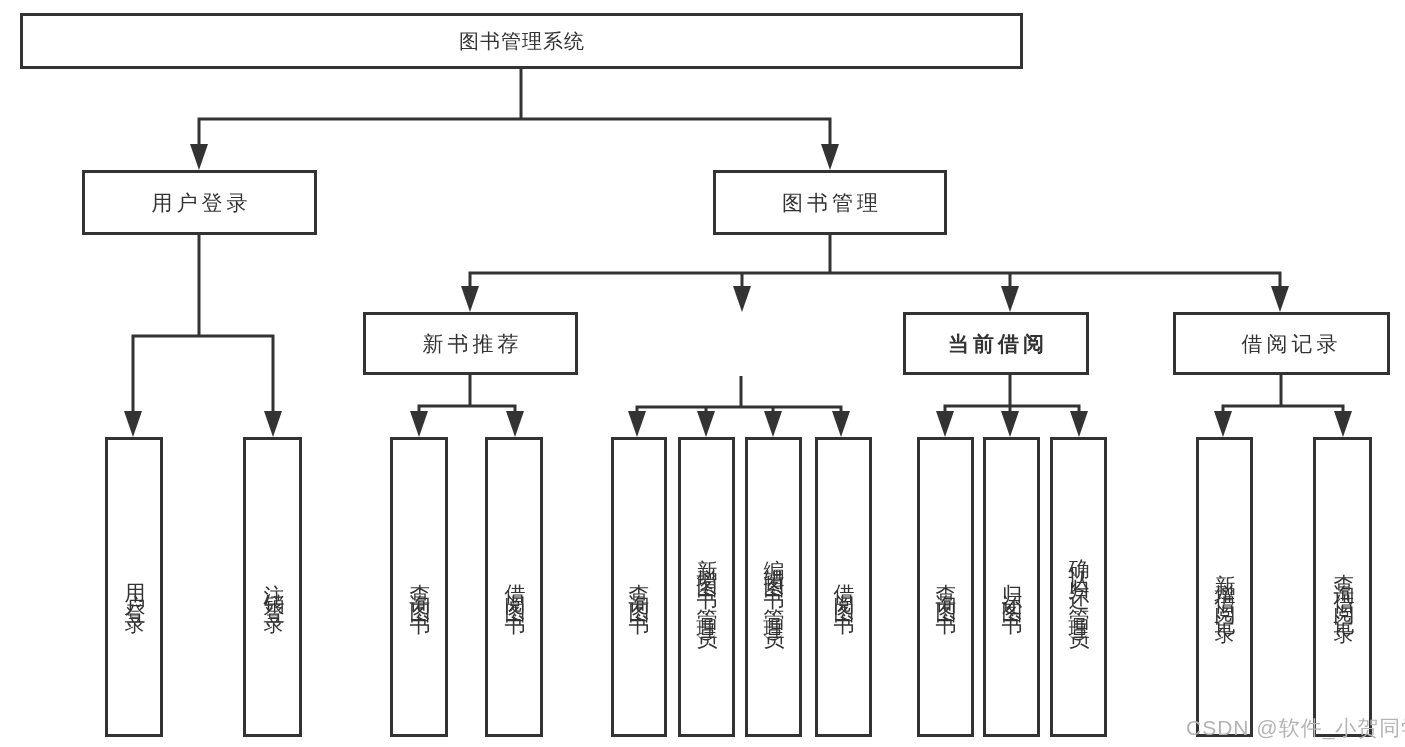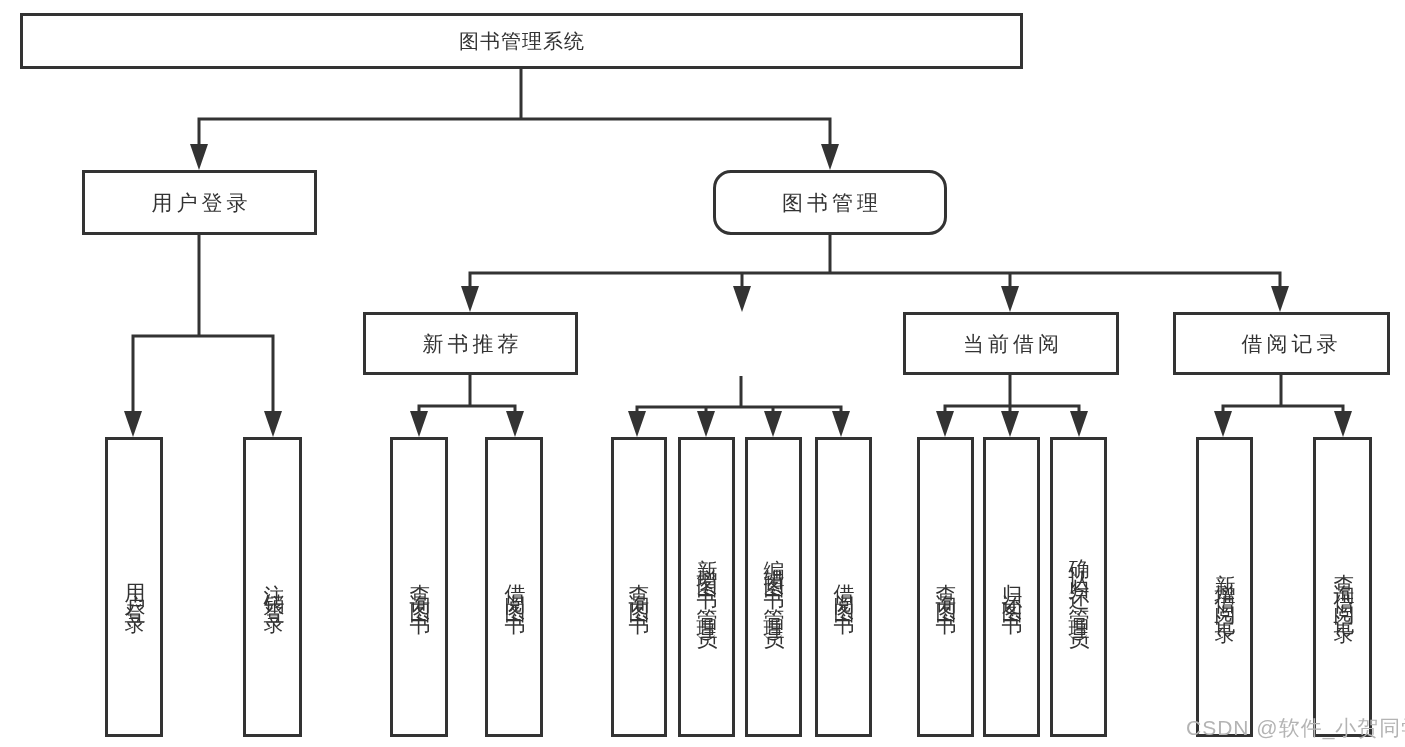--- a/index.html
+++ b/index.html
@@ -114,24 +114,24 @@
       <polygon points="1001,411 1019,411 1010,437"></polygon>
       <polygon points="1070,411 1088,411 1079,437"></polygon>
       <polygon points="1214,411 1232,411 1223,437"></polygon>
       <polygon points="1334,411 1352,411 1343,437"></polygon>
     </g>
   </svg>
 
   <div class="hbox root" style="left:20px; top:13px; width:1003px; height:56px;">图书管理系统</div>
 
   <div class="hbox" style="left:82px; top:170px; width:235px; height:65px;">用户登录</div>
-  <div class="hbox" style="left:713px; top:170px; width:234px; height:65px;border-radius:18px;">图书管理</div>
+  <div class="hbox" style="left:713px; top:170px; width:234px; height:65px;">图书管理</div>
 
   <div class="hbox" style="left:363px; top:312px; width:215px; height:63px;">新书推荐</div>
-  <div class="hbox" style="left:903px; top:312px; width:216px; height:63px;">当前借阅</div>
+  <div class="hbox" style="left:903px; top:312px; width:186px; height:63px;font-weight:bold;">当前借阅</div>
   <div class="hbox" style="left:1173px; top:312px; width:217px; height:63px;padding-left:16px;">借阅记录</div>
 
   <div class="vbox" style="left:105px; width:58px;">用户登录</div>
   <div class="vbox" style="left:243px; width:59px;">注销登录</div>
 
   <div class="vbox" style="left:390px; width:58px;">查询图书</div>
   <div class="vbox" style="left:485px; width:58px;">借阅图书</div>
 
   <div class="vbox" style="left:611px; width:56px;">查询图书</div>
   <div class="vbox" style="left:678px; width:57px;">新增图书（管理员）</div>

